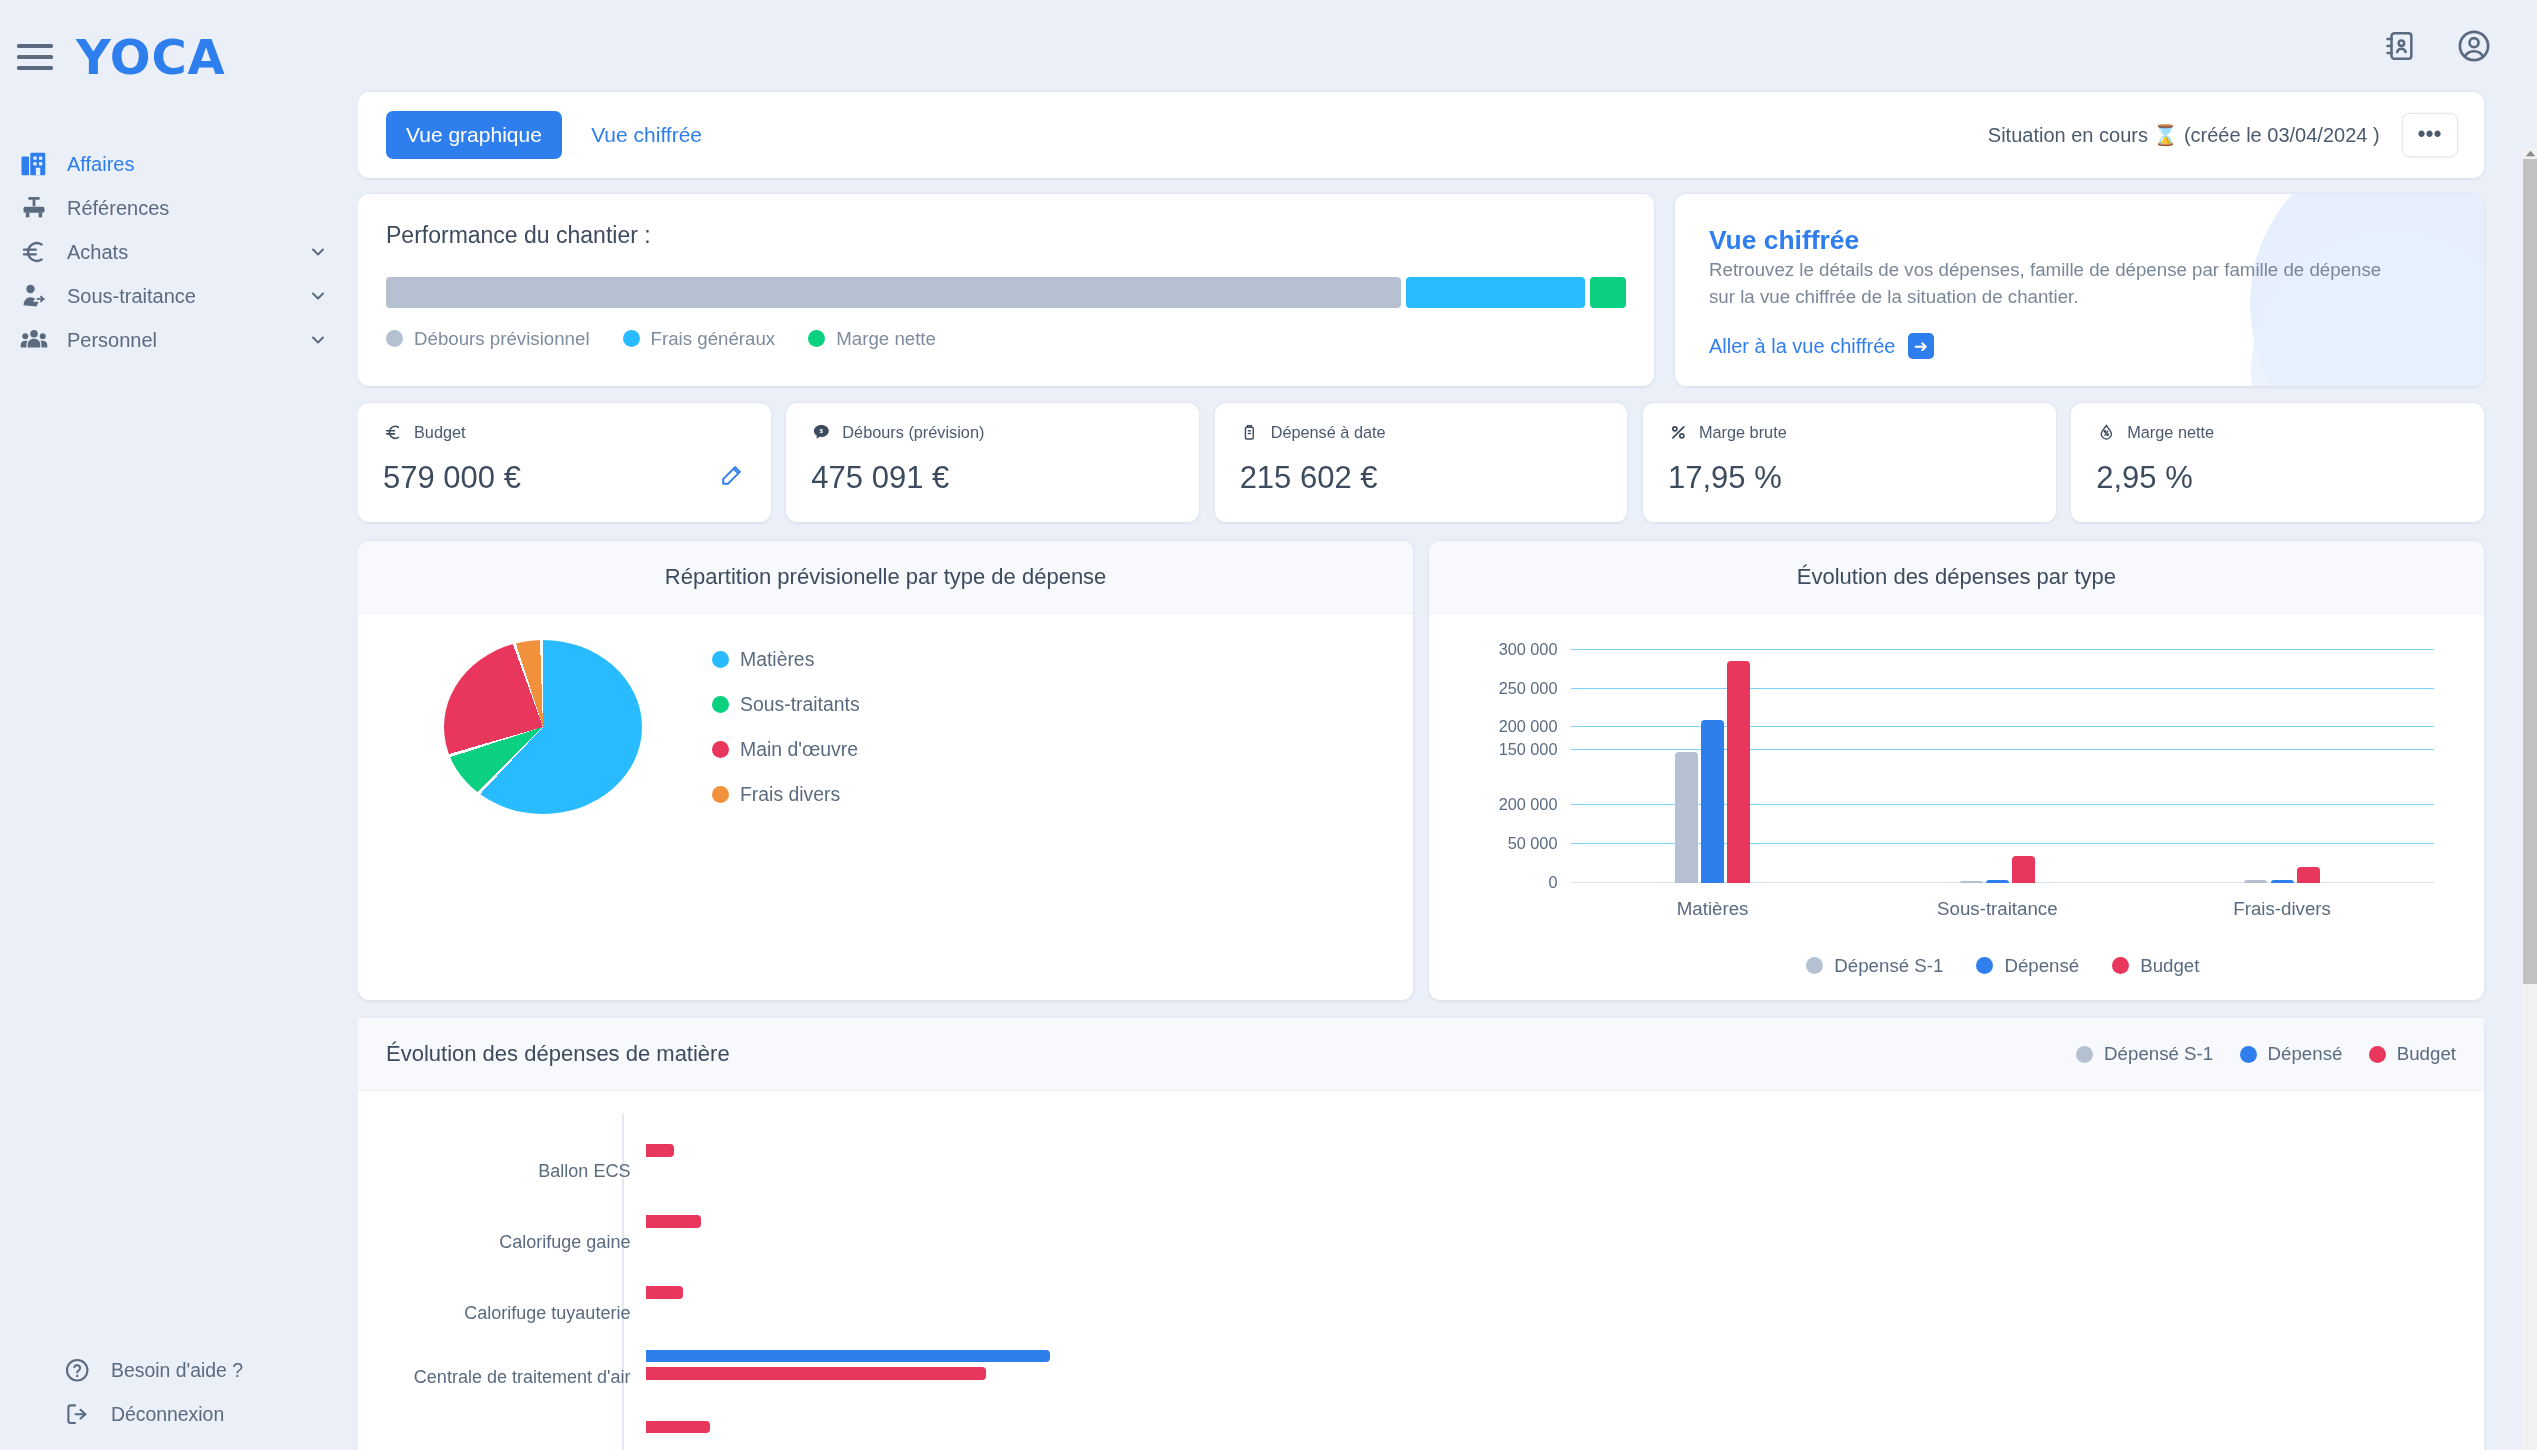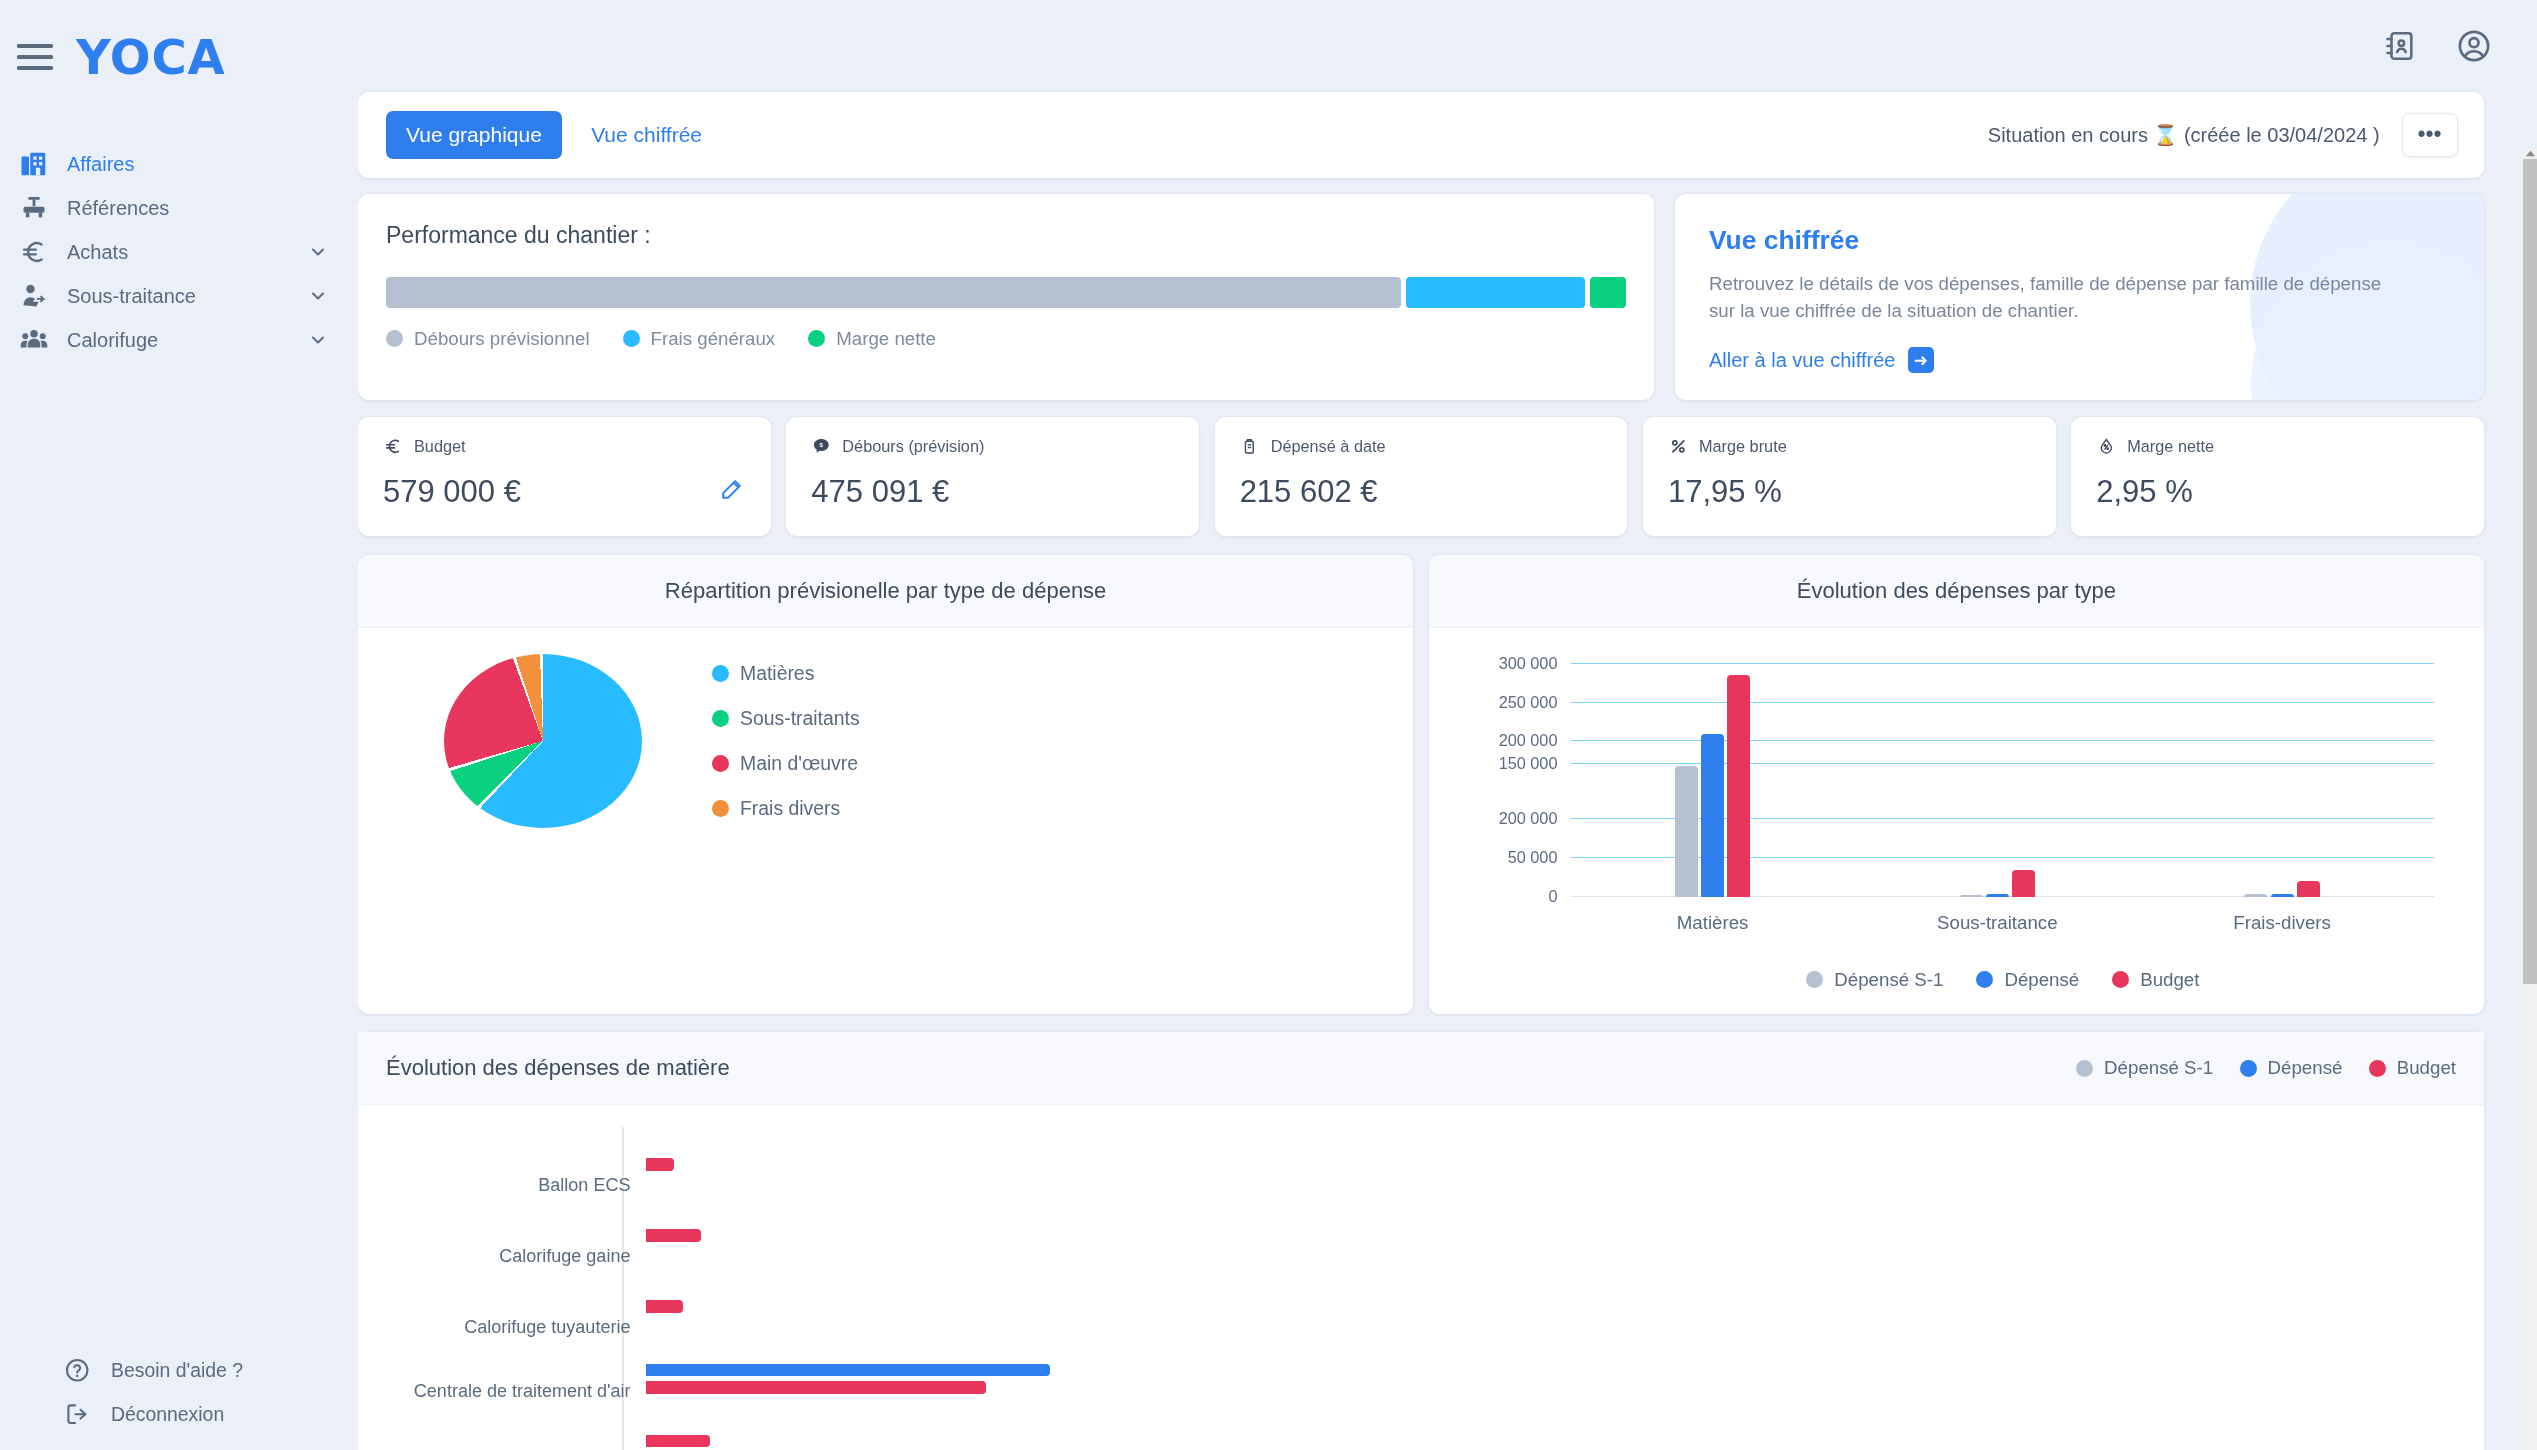--- a/index.html
+++ b/index.html
@@ -66,21 +66,21 @@
   .lg { display: flex; align-items: center; gap: 11px; font-size: 18.7px; color: #7e8ca0; white-space: nowrap; }
   .dot { width: 17px; height: 17px; border-radius: 50%; flex: 0 0 17px; }
 
   .vc-card { flex: 0 0 809px; padding: 31px 34px 26.4px; position: relative; overflow: hidden; }
   .vc-blob { position: absolute; right: -93px; top: -54px; width: 327px; height: 327px; border-radius: 50%;
              background: #dfeaff; opacity: .75; }
   .vc-blob2 { position: absolute; right: -47px; bottom: -124px; width: 280px; height: 280px; border-radius: 50%;
              background: #e7f0ff; opacity: .8; }
   .vc-inner { position: relative; z-index: 2; }
   .vc-title { font-size: 26.4px; color: #2f7eee; font-weight: 600; }
-  .vc-desc { font-size: 18.7px; color: #7a8798; line-height: 1.45; margin-top: 14px; max-width: 677px; }
+  .vc-desc { font-size: 18.7px; color: #7a8798; line-height: 1.45; max-width: 677px; }
   .vc-link { font-size: 20px; color: #2f7eee; margin-top: 23px; display: inline-flex; align-items: center; gap: 12.4px; cursor: pointer; }
   .arrow-box { width: 26.4px; height: 26.4px; background: #2f7eee; color: #fff; border-radius: 4.7px;
                display: inline-flex; align-items: center; justify-content: center; font-size: 17px; }
 
   
   .kpis { display: flex; gap: 15.6px; margin-top: 17px; }
   .kpi { flex: 1 1 0; padding: 20px 25px 26.4px; min-height: 115px; position: relative; }
   .kpi-head { display: flex; align-items: center; gap: 11px; font-size: 16.3px; color: #4b5a6e; }
   .kpi-ico { width: 20px; height: 20px; display: flex; align-items: center; justify-content: center; color: #3d4b5e; }
   .kpi-val { font-size: 31px; color: #3d4b5e; margin-top: 17px; font-weight: 500; }
@@ -203,21 +203,21 @@
         <span class="nav-ico">
           <svg width="30" height="30" viewBox="0 0 24 24" fill="currentColor">
               <circle cx="12" cy="7" r="3"></circle>
               <circle cx="5" cy="9" r="2.4"></circle>
               <circle cx="19" cy="9" r="2.4"></circle>
               <path d="M12 11c-3 0-5 2-5 4.5V18h10v-2.5C17 13 15 11 12 11z"></path>
               <path d="M5 12.5c-2.2 0-3.6 1.4-3.6 3.2V18H6v-2.5c0-1.2.4-2.2 1-3z"></path>
               <path d="M19 12.5c2.2 0 3.6 1.4 3.6 3.2V18H18v-2.5c0-1.2-.4-2.2-1-3z"></path>
             </svg>
         </span>
-        <span class="nav-label">Calorifuge</span>
+        <span class="nav-label">Personnel</span>
         <span class="chev">
           <svg width="20" height="20" viewBox="0 0 24 24" fill="none" stroke="currentColor" stroke-width="2.4" stroke-linecap="round" stroke-linejoin="round">
               <polyline points="6 9 12 15 18 9"></polyline>
             </svg>
         </span>
       </div>
     </nav>
 
     <div class="sb-foot">
       <div class="nav-item">

